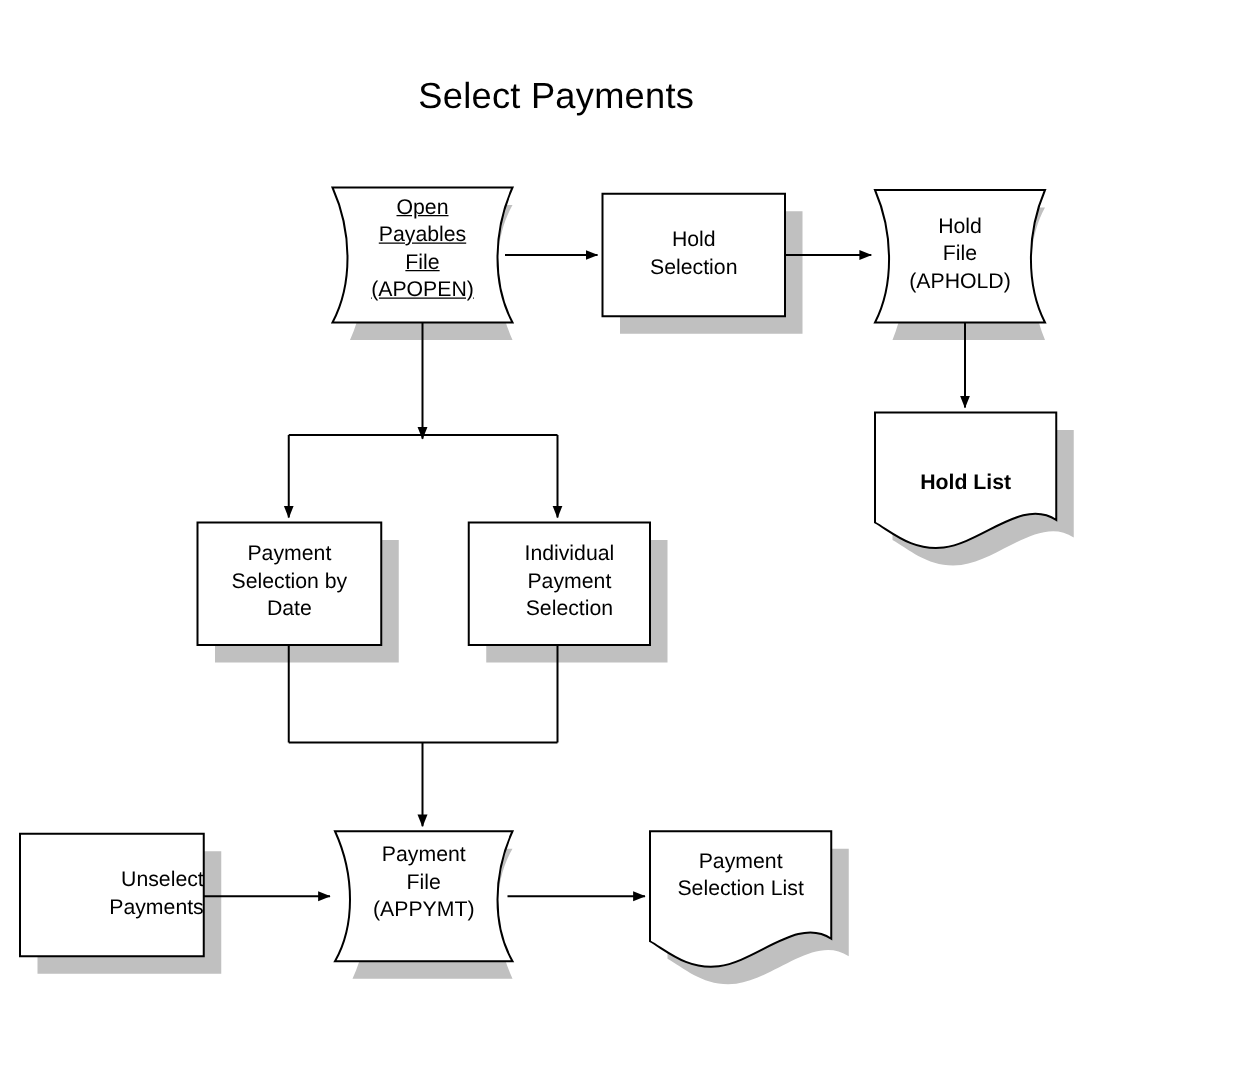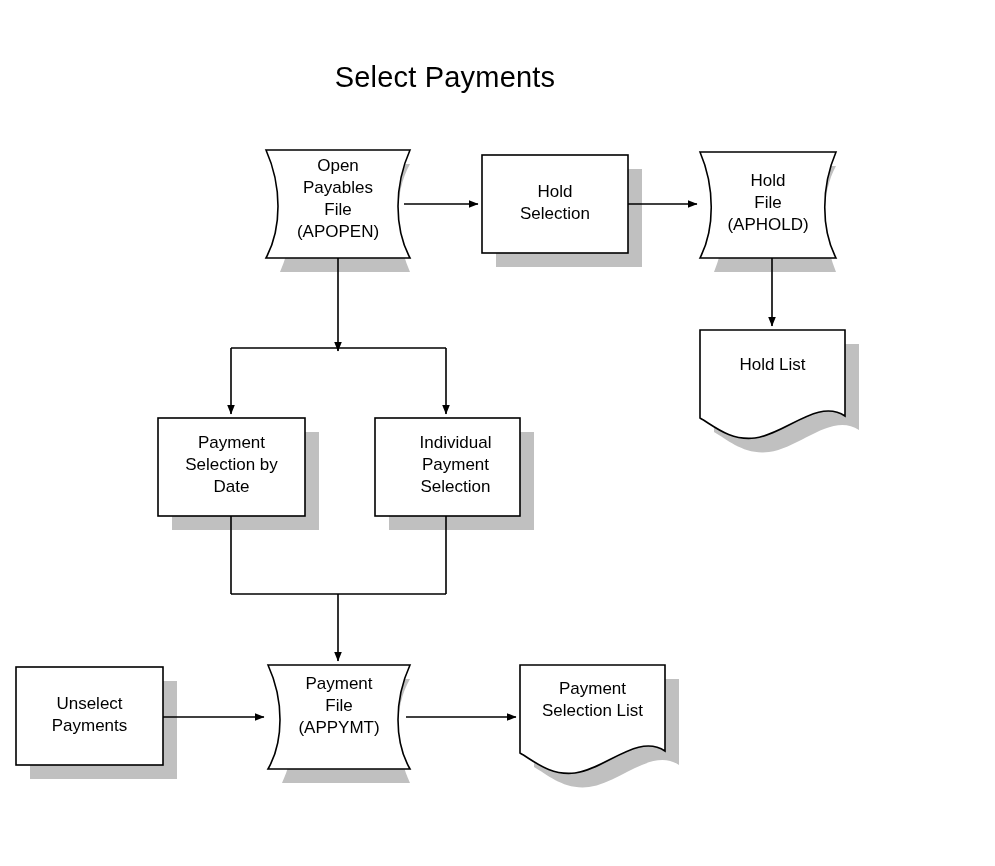--- a/index.html
+++ b/index.html
@@ -129,43 +129,43 @@
       <rect x="375" y="418" width="145" height="98"></rect>
 
       <rect x="16" y="667" width="147" height="98"></rect>
 
       <path d="M268,665 L410,665 C394,700 394,741 410,769 L268,769 C284,741 284,700 268,665 Z"></path>
 
       <path d="M520,665 L665,665 L665,751 C638,733 606,769 575,773 C550,776 534,761 520,753 Z"></path>
     </g>
   </svg>
 
-  <div class="node-label" style="left:266px; top:155px; width:144px;">Open
+  <div class="node-label" style="left:266px; top:155px; width:144px;text-decoration:underline;">Open
 Payables
 File
 (APOPEN)</div>
 
   <div class="node-label" style="left:482px; top:181px; width:146px;">Hold
 Selection</div>
 
   <div class="node-label" style="left:700px; top:170px; width:136px;">Hold
 File
 (APHOLD)</div>
 
-  <div class="node-label" style="left:700px; top:354px; width:145px;">Hold List</div>
+  <div class="node-label" style="left:700px; top:375px; width:145px;font-weight:bold;">Hold List</div>
 
   <div class="node-label" style="left:158px; top:432px; width:147px;">Payment
 Selection by
 Date</div>
 
   <div class="node-label" style="left:375px; top:432px; width:161px;">Individual
 Payment
 Selection</div>
 
-  <div class="node-label" style="left:16px; top:693px; width:147px;">Unselect
+  <div class="node-label" style="left:16px; top:693px; width:147px;text-align:right;">Unselect
 Payments</div>
 
   <div class="node-label" style="left:268px; top:673px; width:142px;">Payment
 File
 (APPYMT)</div>
 
   <div class="node-label" style="left:520px; top:678px; width:145px;">Payment
 Selection List</div>
 
 </div>

